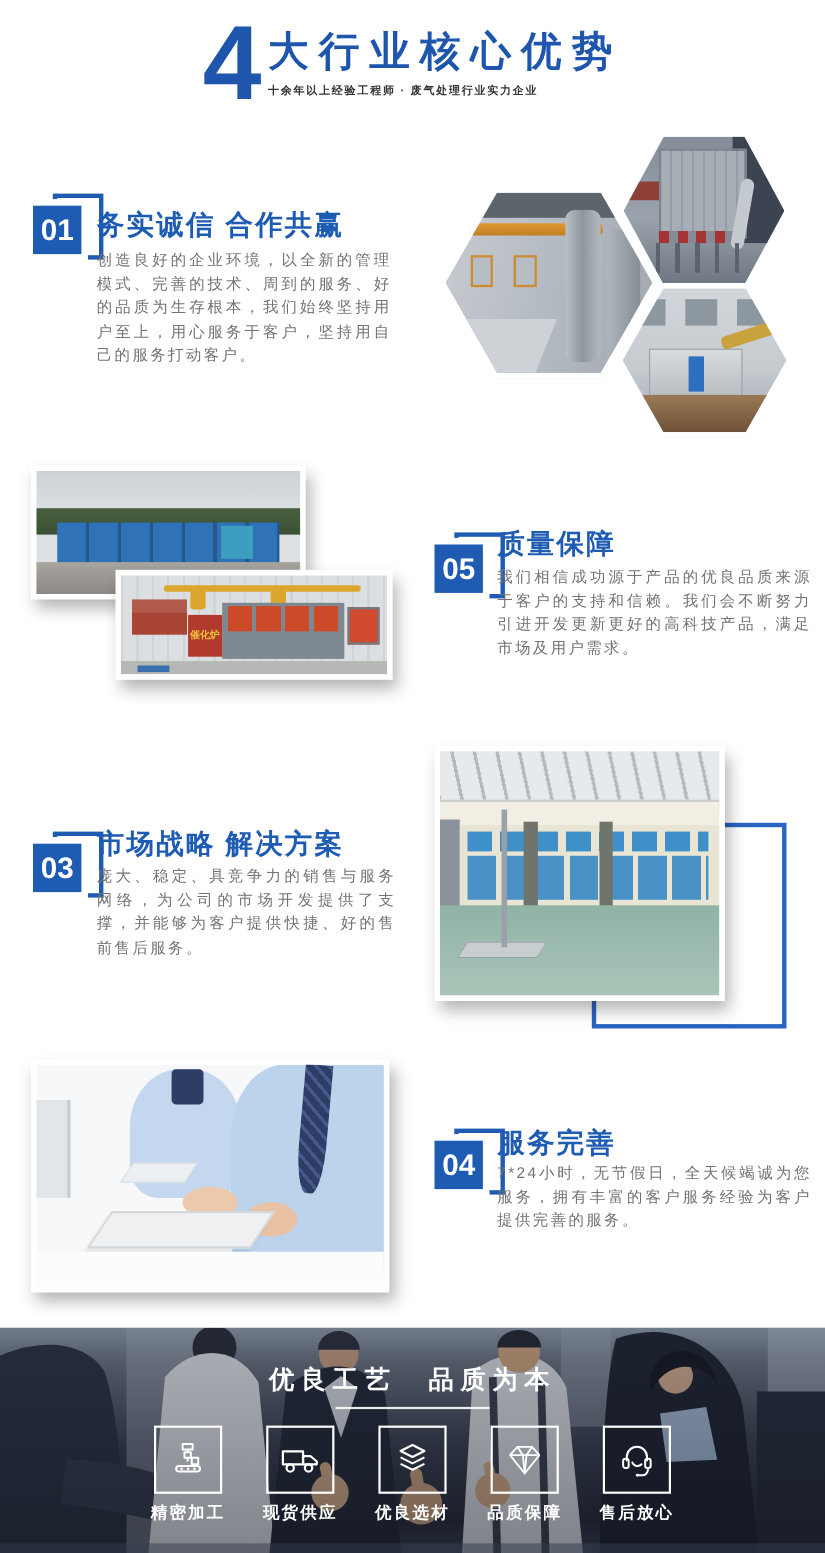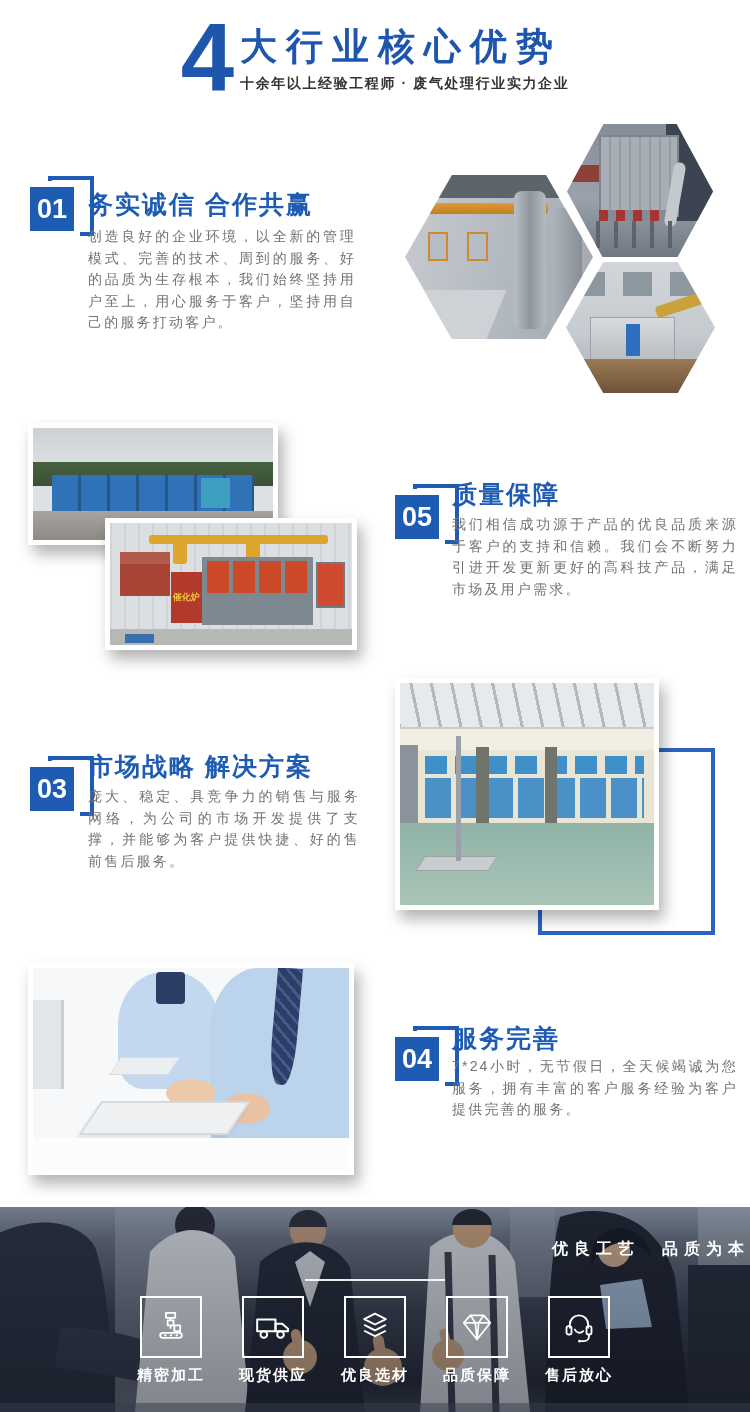--- a/index.html
+++ b/index.html
@@ -5,21 +5,21 @@
   html,body{margin:0;padding:0;background:#fff;}
   body{font-family:"Liberation Sans","DejaVu Sans",sans-serif;}
   .page{position:relative;width:750px;height:1412px;background:#fff;overflow:hidden;margin:0 auto;}
 
   
   .header{position:absolute;left:0;top:20px;width:750px;text-align:center;}
   .header-row{display:inline-flex;align-items:flex-start;text-align:left;}
   .big4{font-size:96px;font-weight:bold;color:#1e56ae;line-height:0.8;letter-spacing:0;}
   .h-col{margin-left:6px;}
   .h-title{font-size:37px;font-weight:bold;color:#1e56ae;letter-spacing:9px;line-height:1.45;white-space:nowrap;}
-  .h-sub{font-size:14px;font-weight:bold;color:#333;letter-spacing:1.6px;margin-top:1px;white-space:nowrap;}
+  .h-sub{font-size:10px;font-weight:bold;color:#333;letter-spacing:1.6px;margin-top:1px;white-space:nowrap;}
 
   
   .badge{position:absolute;width:70px;height:62px;}
   .badge-outline{position:absolute;left:18px;top:0;width:38px;height:52px;border:4px solid #1e5cb3;}
   .badge-num{position:absolute;left:0;top:11px;width:44px;height:44px;background:#1e5cb3;color:#fff;
     font-weight:bold;font-size:27px;line-height:44px;text-align:center;box-shadow:0 0 0 6px #fff;}
 
   .adv-title{position:absolute;color:#1e5cb3;font-weight:bold;font-size:25px;letter-spacing:2px;white-space:nowrap;}
   .adv-body{position:absolute;color:#737373;font-size:14px;line-height:21.5px;letter-spacing:2.2px;text-align:justify;}
 
@@ -34,21 +34,21 @@
   .photo-inner{position:relative;width:100%;height:100%;overflow:hidden;}
 
   .blue-square{position:absolute;left:538px;top:748px;width:169px;height:179px;border:4px solid #2a64c2;z-index:1;}
   .z2{z-index:2;}
 
   
   .footer{position:absolute;left:0;top:1207px;width:750px;height:205px;overflow:hidden;
     background:linear-gradient(180deg,#93a0ae 0%,#6a7382 16%,#3a4150 52%,#272c3a 86%,#3c4554 100%);}
   .footer-photo{position:absolute;inset:0;width:100%;height:100%;}
   .footer-overlay{position:absolute;inset:0;background:linear-gradient(180deg,rgba(25,30,44,0.28),rgba(10,13,22,0.46));}
-  .footer-title{position:absolute;left:0;top:32px;width:750px;text-align:right;color:#fff;font-size:16px;
+  .footer-title{position:absolute;left:0;top:32px;width:750px;text-align:center;color:#fff;font-size:23px;
     font-weight:bold;letter-spacing:6px;white-space:nowrap;}
   .footer-underline{position:absolute;left:50%;top:72px;transform:translateX(-50%);width:140px;height:2px;background:rgba(255,255,255,0.9);}
   .f-items{position:absolute;left:50%;top:89px;transform:translateX(-50%);display:flex;gap:22px;}
   .f-item{width:80px;text-align:center;}
   .f-box{width:62px;height:62px;border:2px solid #fff;box-sizing:border-box;margin:0 auto 8px auto;
     display:flex;align-items:center;justify-content:center;}
   .f-label{color:#fff;font-size:15px;font-weight:bold;letter-spacing:2px;white-space:nowrap;}
   .f-box svg{display:block;}
 </style>
 </head>
@@ -111,21 +111,21 @@
 
   <div class="photo" style="left:28px;top:423px;width:250px;height:122px;">
     <div class="photo-inner">
       <div class="s" style="inset:0;background:linear-gradient(180deg,#ccd1d5 0%,#dde1e4 36%);"></div>
       <div class="s" style="left:0;top:30%;width:100%;height:22%;background:linear-gradient(#47603f,#3a5234);"></div>
       <div class="s" style="left:8%;top:42%;width:84%;height:34%;background:repeating-linear-gradient(90deg,#2f72b8 0 26px,#24578c 26px 29px);"></div>
       <div class="s" style="left:70%;top:45%;width:12%;height:26%;background:#3d9ec0;"></div>
       <div class="s" style="left:0;bottom:0;width:100%;height:26%;background:linear-gradient(#a8a5a0,#8d8a85);"></div>
     </div>
   </div>
-  <div class="photo z2" style="left:105px;top:518px;width:252px;height:132px;">
+  <div class="photo z2" style="left:105px;top:518px;width:252px;height:100px;">
     <div class="photo-inner">
       <div class="s" style="inset:0;background:#dcdfe1;background-image:repeating-linear-gradient(90deg,rgba(0,0,0,0.05) 0 2px,transparent 2px 14px);"></div>
       <div class="s" style="left:4%;top:24%;width:21%;height:36%;background:#a84434;box-shadow:inset 0 12px 0 rgba(255,255,255,0.12);"></div>
       <div class="s" style="left:16%;top:10%;width:74%;height:7%;background:#dca62e;border-radius:3px;"></div>
       <div class="s" style="left:26%;top:12%;width:6%;height:22%;background:#dca62e;border-radius:3px;"></div>
       <div class="s" style="left:56%;top:12%;width:6%;height:18%;background:#dca62e;border-radius:3px;"></div>
       <div class="s" style="left:38%;top:28%;width:46%;height:56%;background:#7e8890;"></div>
       <div class="s" style="left:40%;top:31%;width:42%;height:26%;background:repeating-linear-gradient(90deg,#cc4a28 0 22px,#7e8890 22px 26px);"></div>
       <div class="s" style="left:85%;top:32%;width:12%;height:38%;background:#d04a30;border:2px solid #707a83;box-sizing:border-box;"></div>
       <div class="s" style="left:25%;top:40%;width:13%;height:42%;background:#b23a2c;display:flex;align-items:center;justify-content:center;">

